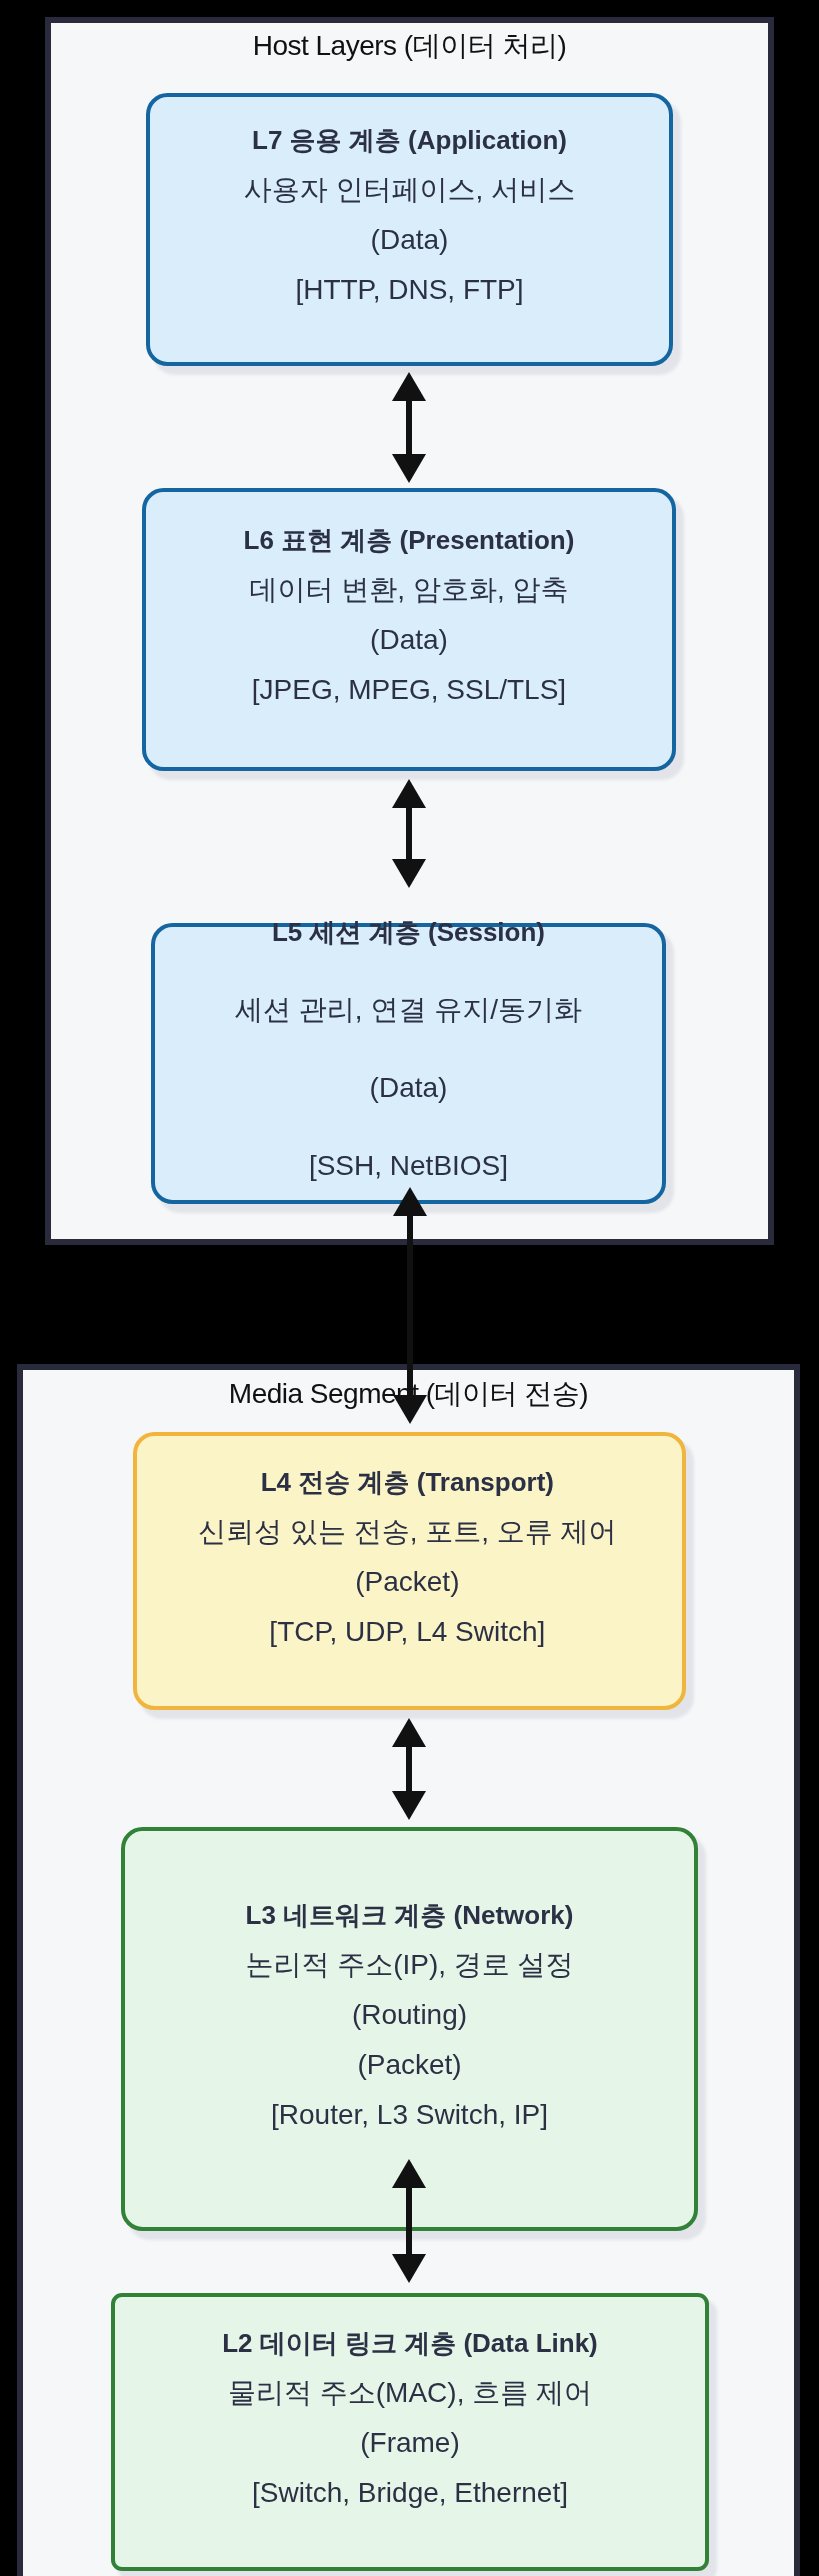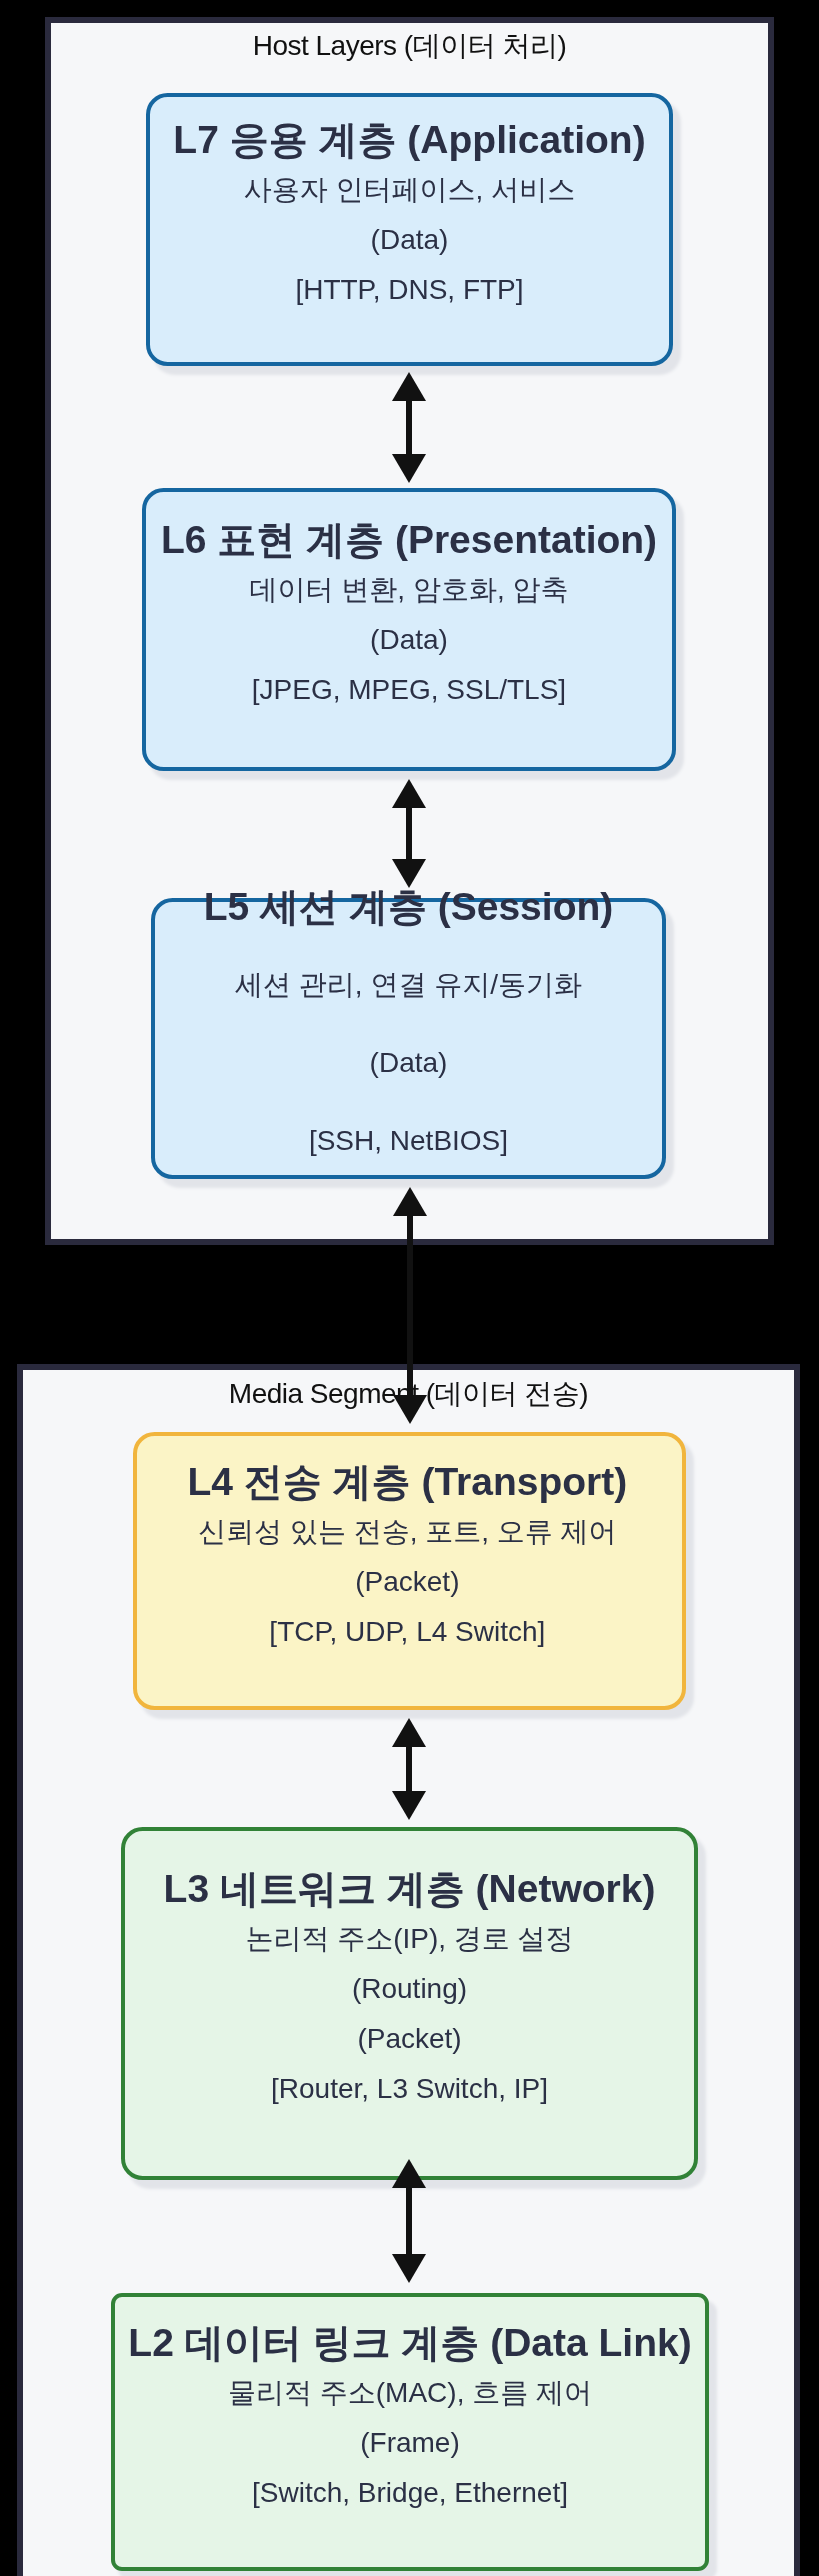--- a/index.html
+++ b/index.html
@@ -25,29 +25,29 @@
     letter-spacing:-0.5px;
   }
   .panel.host .section-title{top:6.2px;}
   .panel.media .section-title{top:7.2px;}
   .layer-box{
     position:absolute;border:4.6px solid;border-radius:21.6px;
     display:flex;flex-direction:column;justify-content:center;align-items:center;
     text-align:center;padding:0 10.3px 29px 10.3px;
     box-shadow:7.2px 8.2px 3.1px var(--shadow);
   }
-  .ltitle{font-size:39px;font-weight:700;color:var(--text);line-height:50px;white-space:nowrap;}
+  .ltitle{font-size:26px;font-weight:700;color:var(--text);line-height:50px;white-space:nowrap;}
   .lline{font-size:28px;font-weight:400;color:var(--text);line-height:50px;white-space:nowrap;}
   
   .b-l7{left:95px;top:70px;width:527px;height:273px;}
   .b-l6{left:91px;top:465px;width:534px;height:283px;}
-  .b-l5{left:100px;top:875px;width:515px;height:281px;gap:28px;}
+  .b-l5{left:100px;top:900px;width:515px;height:281px;gap:28px;}
   
   .b-l4{left:110px;top:62px;width:553px;height:278px;padding-left:6px;}
-  .b-l3{left:98px;top:457px;width:577px;height:353px;}
+  .b-l3{left:98px;top:457px;width:577px;height:404px;}
   .b-l2{left:88px;top:923px;width:598px;height:278px;border-radius:11px;}
   
   .varrow{
     position:absolute;width:34px;display:flex;flex-direction:column;align-items:center;
   }
   .ah{width:0;height:0;border-left:17px solid transparent;border-right:17px solid transparent;}
   .ah.up{border-bottom:29px solid var(--arrow);}
   .ah.down{border-top:29px solid var(--arrow);}
   .shaft{width:5.7px;flex:1;background:var(--arrow);}
   .a1{left:341px;top:349px;height:111px;}

